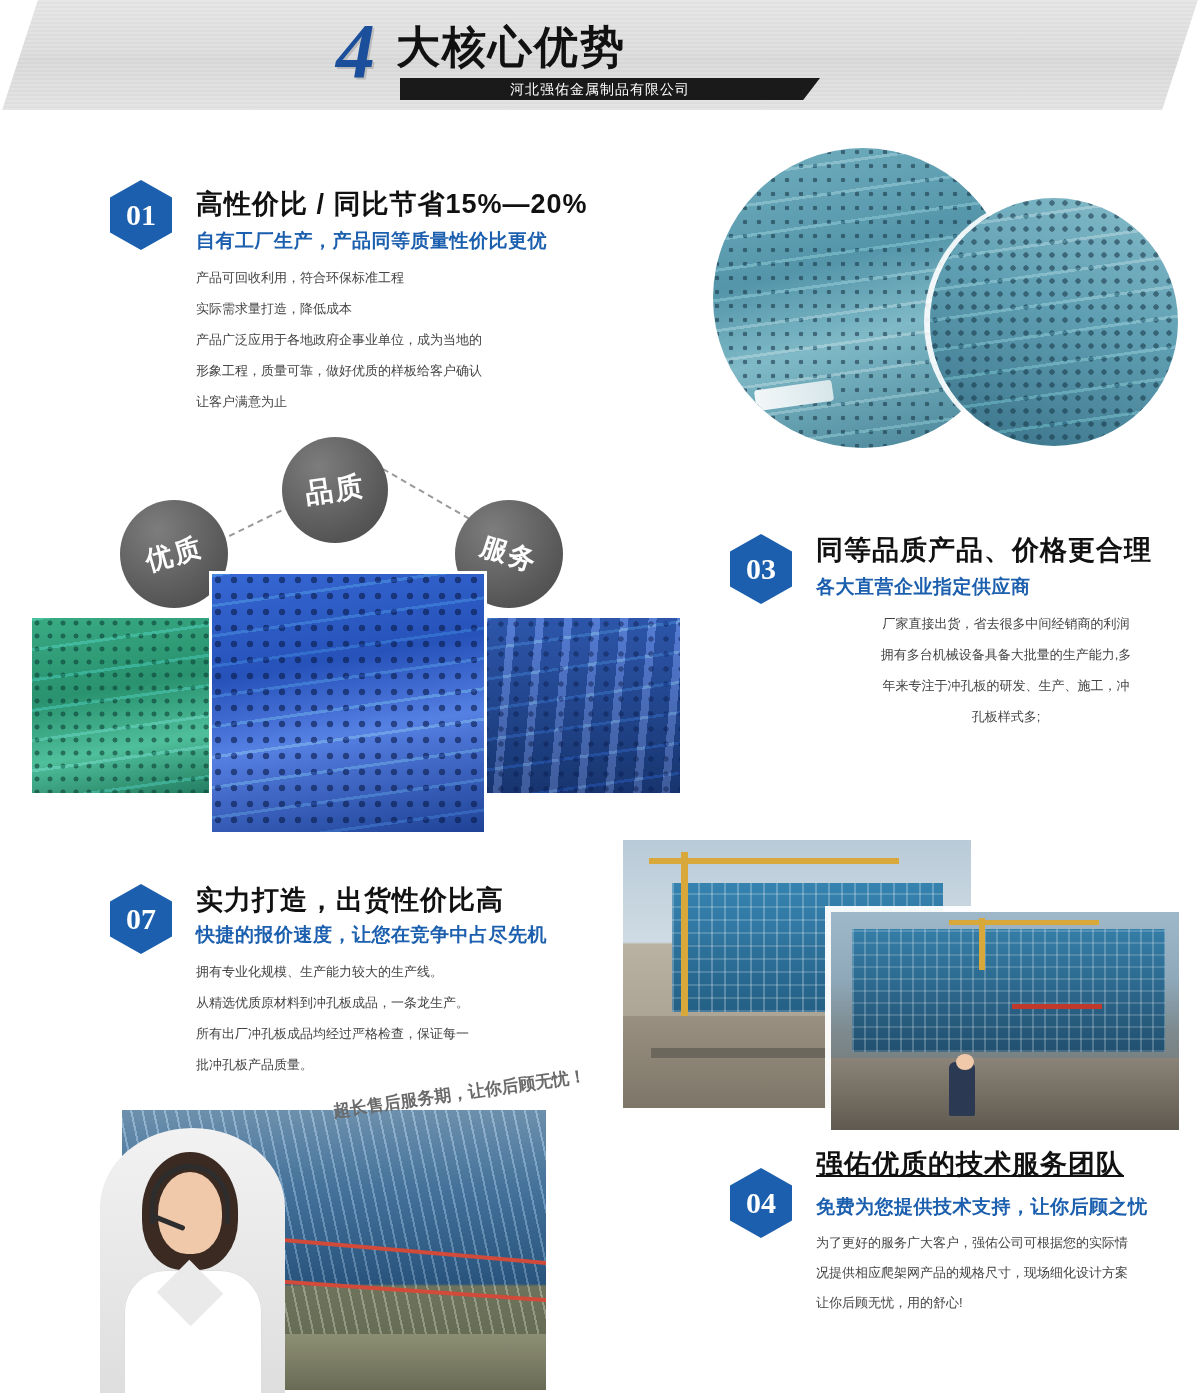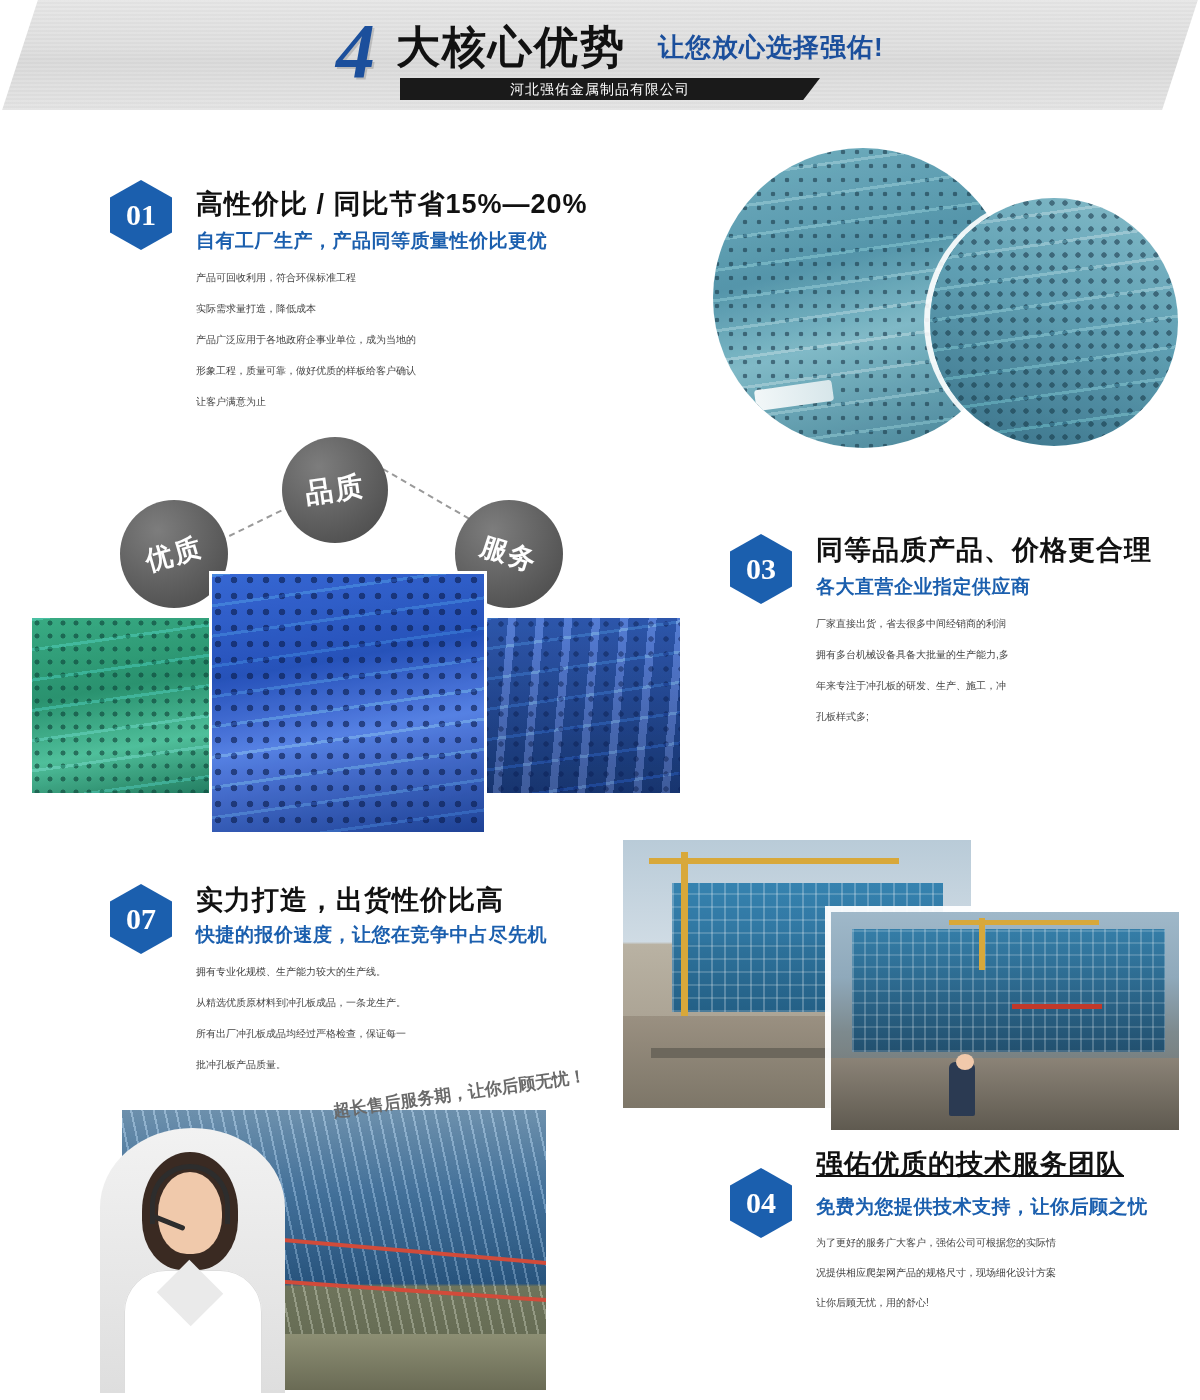--- a/index.html
+++ b/index.html
@@ -68,21 +68,21 @@
   }
   .title-main {
     position:absolute; font-size:27px; font-weight:bold; color:#111;
     letter-spacing:1px; white-space:nowrap;
   }
   .title-sub {
     position:absolute; font-size:19px; font-weight:bold; color:#1b5fae;
     letter-spacing:.5px; white-space:nowrap;
   }
   .body-text {
-    position:absolute; font-size:10px; color:#444; line-height:31px;
+    position:absolute; font-size:13px; color:#444; line-height:31px;
     white-space:pre-line;
   }
 
   
   .photo { position:absolute; overflow:hidden; }
   .circle { border-radius:50%; }
 
   
   .perf-a {
     background:
@@ -211,21 +211,20 @@
 </head>
 <body>
 
 <div class="header">
   <div class="band"></div>
   <div class="diag-left" style="left:-20px; transform:skewX(-18deg);"></div>
   <div class="diag-right" style="right:-20px; transform:skewX(-18deg);"></div>
   <div class="header-inner">
     <div class="big-four">4</div>
     <div class="head-main">大核心优势</div>
-    <div class="head-sub">让您放心选择强佑!</div>
     <div class="head-ribbon"></div>
     <div class="head-ribbon-text">河北强佑金属制品有限公司</div>
   </div>
 </div>
 
 <div class="hexnum" style="left:110px; top:180px;">01</div>
 <div class="title-main" style="left:196px; top:186px;">高性价比 / 同比节省15%—20%</div>
 <div class="title-sub" style="left:196px; top:228px;">自有工厂生产，产品同等质量性价比更优</div>
 <div class="body-text" style="left:196px; top:262px; width:400px;">产品可回收利用，符合环保标准工程
 实际需求量打造，降低成本
@@ -260,21 +259,21 @@
 <div class="photo blue-corr2" style="left:480px; top:618px; width:200px; height:175px;">
   <div class="slats"></div>
 </div>
 <div class="photo blue-perf" style="left:212px; top:574px; width:272px; height:258px; box-shadow:0 0 0 3px #ffffff;">
   <div class="slats"></div>
 </div>
 
 <div class="hexnum" style="left:730px; top:534px;">03</div>
 <div class="title-main" style="left:816px; top:532px;">同等品质产品、价格更合理</div>
 <div class="title-sub" style="left:816px; top:574px;">各大直营企业指定供应商</div>
-<div class="body-text" style="left:816px; top:608px; width:380px;">厂家直接出货，省去很多中间经销商的利润
+<div class="body-text" style="left:816px; top:608px; width:380px;text-align:center;">厂家直接出货，省去很多中间经销商的利润
 拥有多台机械设备具备大批量的生产能力,多
 年来专注于冲孔板的研发、生产、施工，冲
 孔板样式多;</div>
 
 <div class="hexnum" style="left:110px; top:884px;">07</div>
 <div class="title-main" style="left:196px; top:882px;">实力打造，出货性价比高</div>
 <div class="title-sub" style="left:196px; top:922px;">快捷的报价速度，让您在竞争中占尽先机</div>
 <div class="body-text" style="left:196px; top:956px; width:400px;">拥有专业化规模、生产能力较大的生产线。
 从精选优质原材料到冲孔板成品，一条龙生产。
 所有出厂冲孔板成品均经过严格检查，保证每一

